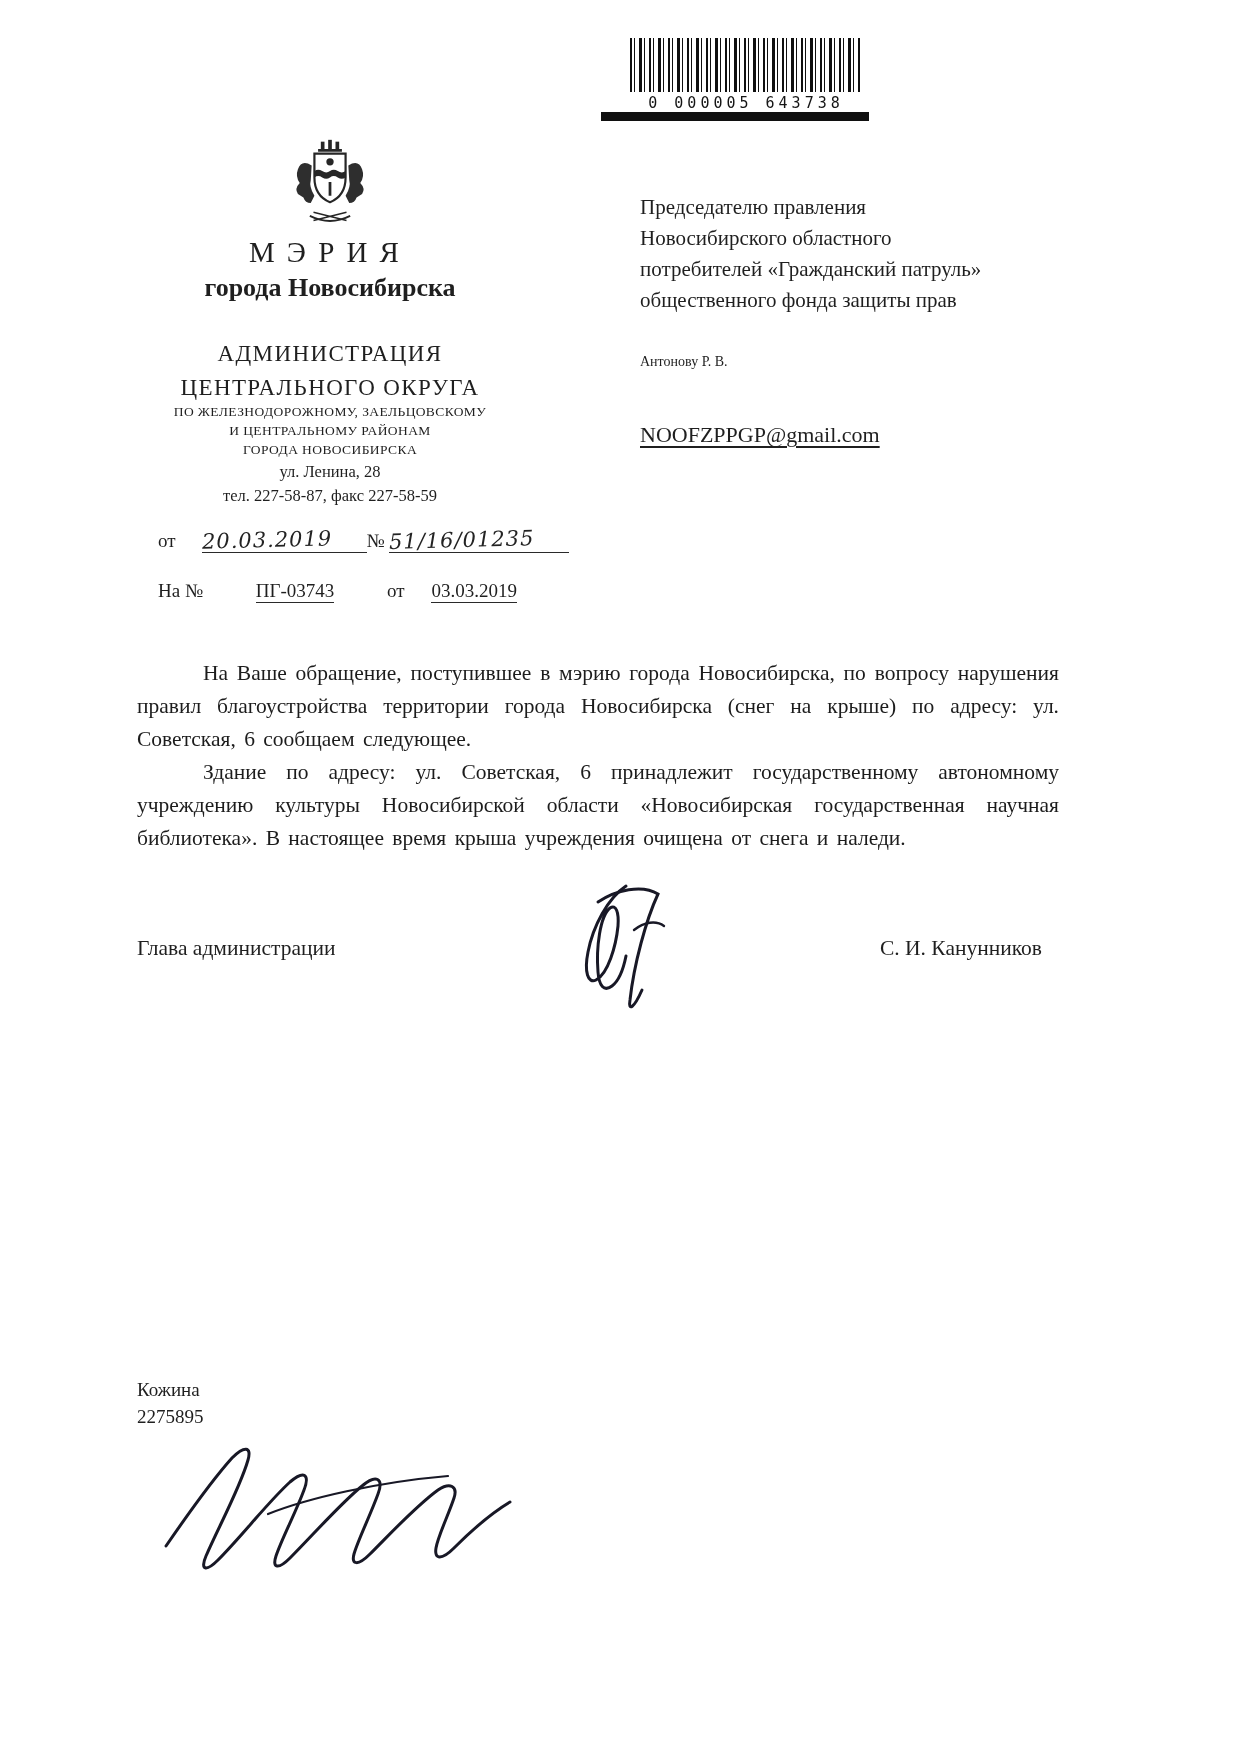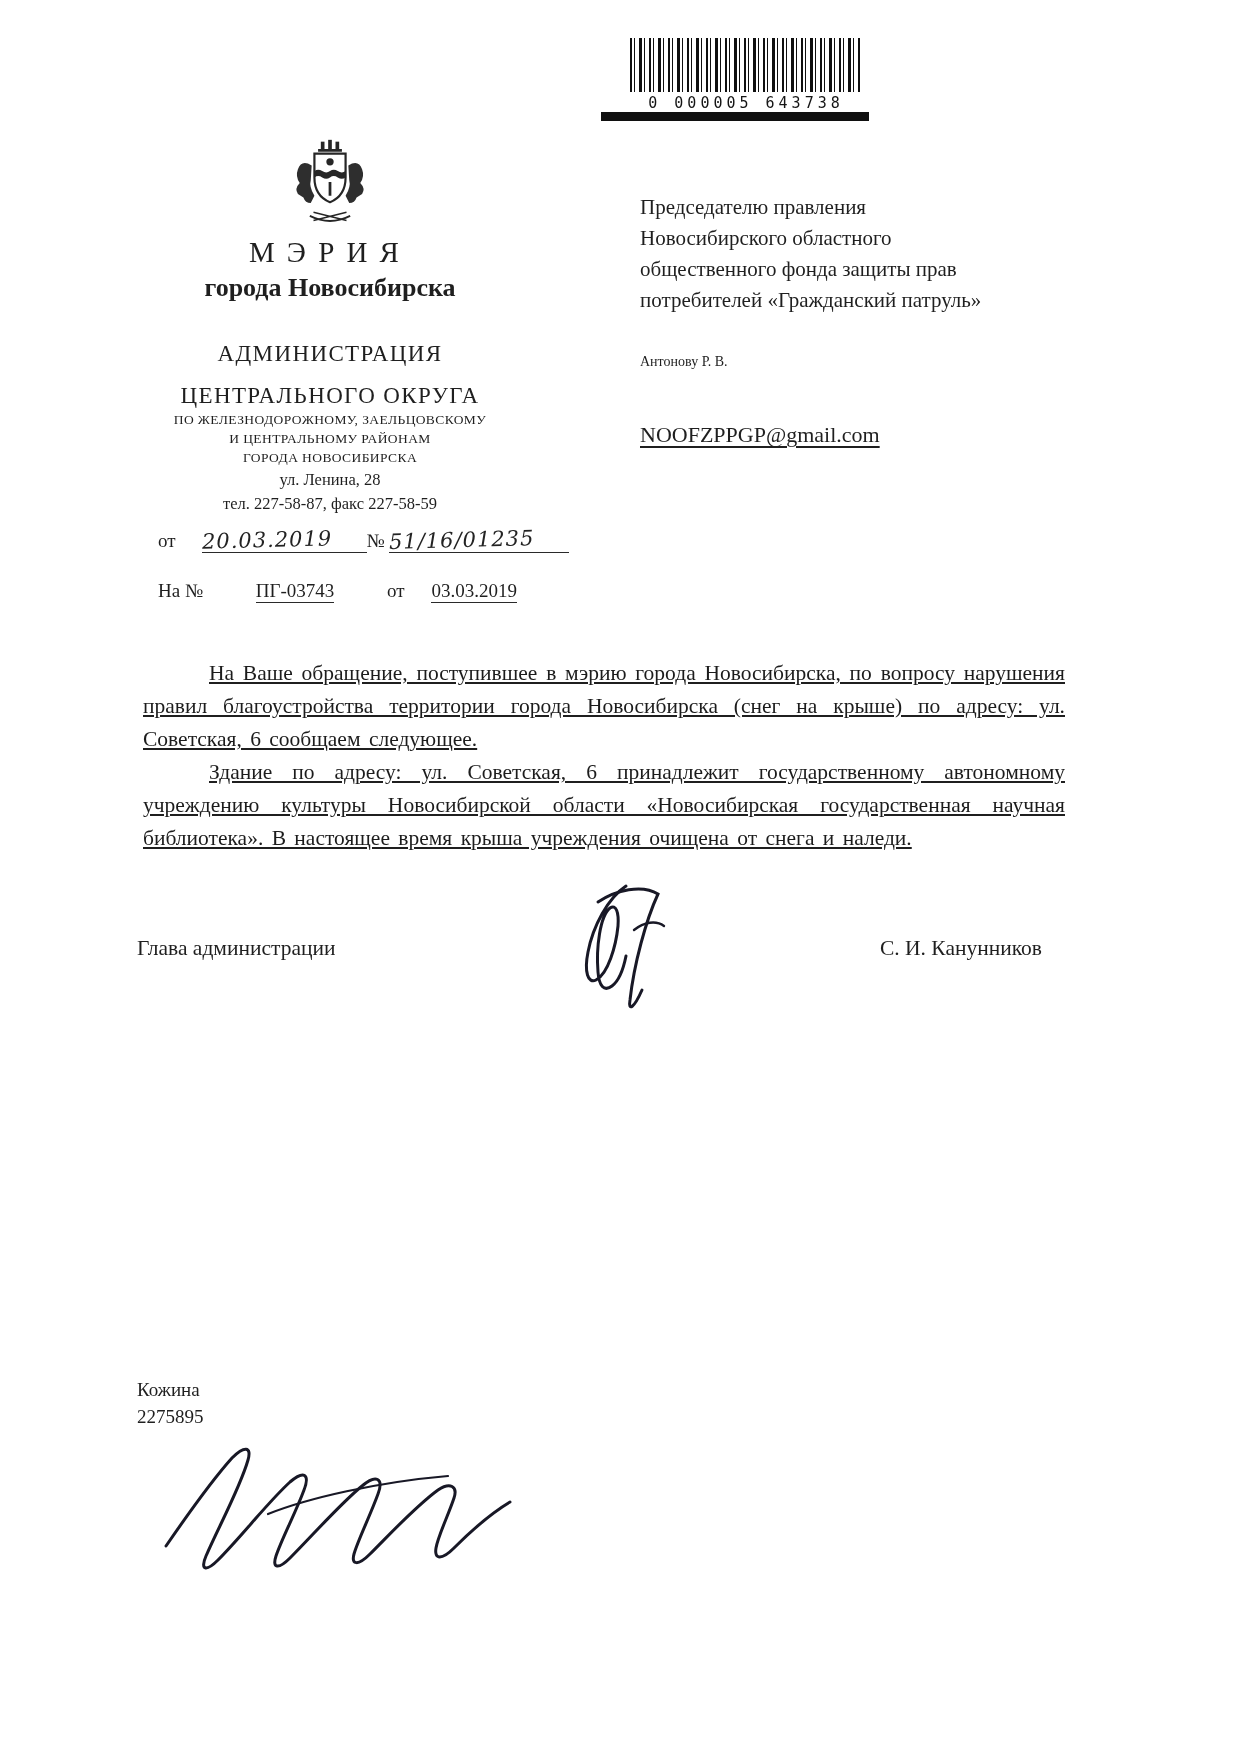--- a/index.html
+++ b/index.html
@@ -30,21 +30,21 @@
     white-space:nowrap;
   }
   .scan-bar { position:absolute; left:601px; top:112px; width:268px; height:9px; background:#101010; }
 
   
   .letterhead { position:absolute; left:70px; top:138px; width:520px; text-align:center; }
   .emblem { display:block; margin:0 auto 10px auto; }
   .org1 { font-size:29px; font-weight:normal; letter-spacing:0.42em; margin-top:8px; }
   .org2 { font-size:26px; font-weight:bold; margin-top:4px; }
   .dept1 { font-size:23px; letter-spacing:0.06em; margin-top:38px; }
-  .dept2 { font-size:23px; letter-spacing:0.06em; margin-top:16px; }
+  .dept2 { font-size:23px; letter-spacing:0.06em; margin-top:8px; }
   .sub { font-size:13.5px; letter-spacing:0.03em; margin-top:3px; }
   .sub:first-of-type { margin-top:8px; }
   .addr { font-size:16.5px; margin-top:4px; }
   .addr-first { margin-top:8px; }
 
   
   .refs { position:absolute; left:158px; top:528px; width:420px; font-size:19px; }
   .ref-line { white-space:nowrap; }
   .ref-line2 { margin-top:27px; }
   .hw {
@@ -58,21 +58,21 @@
   .gap-s { display:inline-block; width:22px; }
   .gap-m { display:inline-block; width:48px; }
 
   
   .addressee { position:absolute; left:640px; top:192px; width:450px; }
   .addr-line { font-size:21px; line-height:31px; }
   .addr-name { font-size:14px; margin-top:38px; }
   .addr-email { font-size:22px; margin-top:52px; text-decoration:underline; text-underline-offset:4px; }
 
   
-  .body-text { position:absolute; left:143px; top:657px; width:922px;text-decoration:underline; }
+  .body-text { position:absolute; left:137px; top:657px; width:922px; }
   .body-text p {
     font-size:21.5px; line-height:33px; text-align:justify;
     text-indent:66px; word-spacing:3px; color:#1c1c1c;
   }
 
   
   .sign-title { position:absolute; left:137px; top:936px; font-size:21.5px; }
   .sign-name  { position:absolute; right:198px; top:936px; font-size:21.5px; }
   .head-sig { position:absolute; left:538px; top:868px; }
   .exec-sig { position:absolute; left:148px; top:1418px; }
@@ -129,22 +129,22 @@
       <span>На №</span>
       <span class="gap-m"></span><span class="uline">ПГ-03743</span>
       <span class="gap-m"></span><span>от</span>
       <span class="gap-s"></span><span class="uline">03.03.2019</span>
     </div>
   </div>
 
   <div class="addressee">
     <div class="addr-line">Председателю правления</div>
     <div class="addr-line">Новосибирского областного</div>
+    <div class="addr-line">потребителей «Гражданский патруль»</div>
     <div class="addr-line">общественного фонда защиты прав</div>
-    <div class="addr-line">потребителей «Гражданский патруль»</div>
     <div class="addr-name">Антонову Р. В.</div>
     <div class="addr-email">NOOFZPPGP@gmail.com</div>
   </div>
 
   <div class="body-text">
     <p>На Ваше обращение, поступившее в мэрию города Новосибирска, по вопросу нарушения правил благоустройства территории города Новосибирска (снег на крыше) по адресу: ул. Советская, 6 сообщаем следующее.</p>
     <p>Здание по адресу: ул. Советская, 6 принадлежит государственному автономному учреждению культуры Новосибирской области «Новосибирская государственная научная библиотека». В настоящее время крыша учреждения очищена от снега и наледи.</p>
   </div>
 
   <div class="sign-title">Глава администрации</div>

